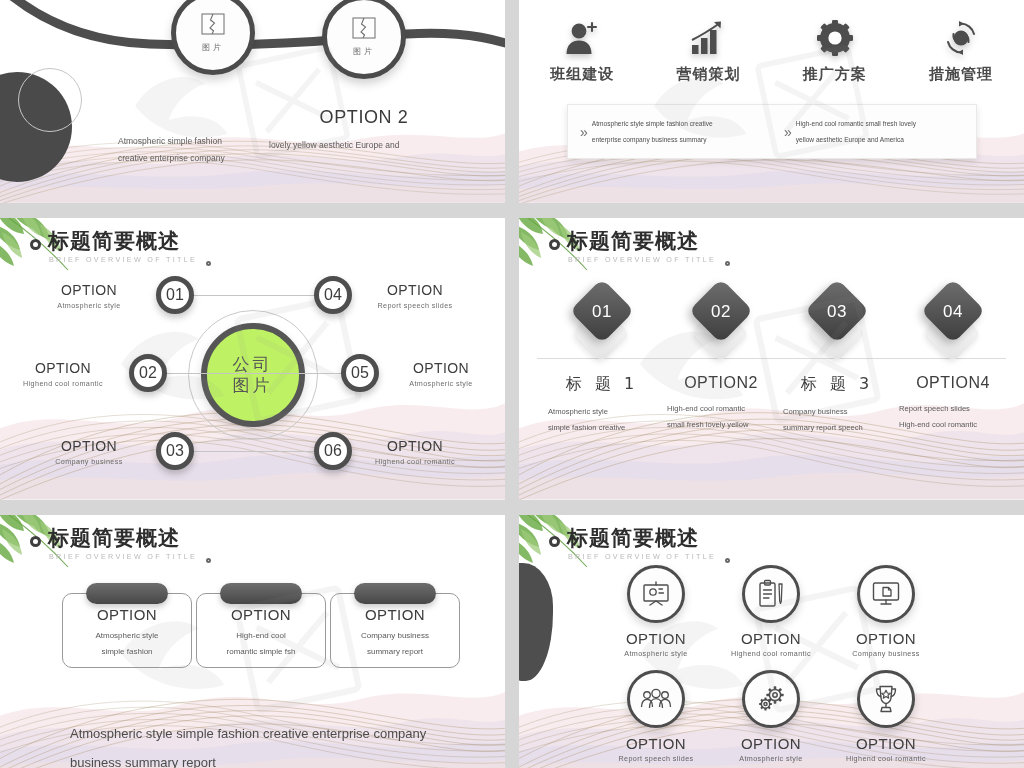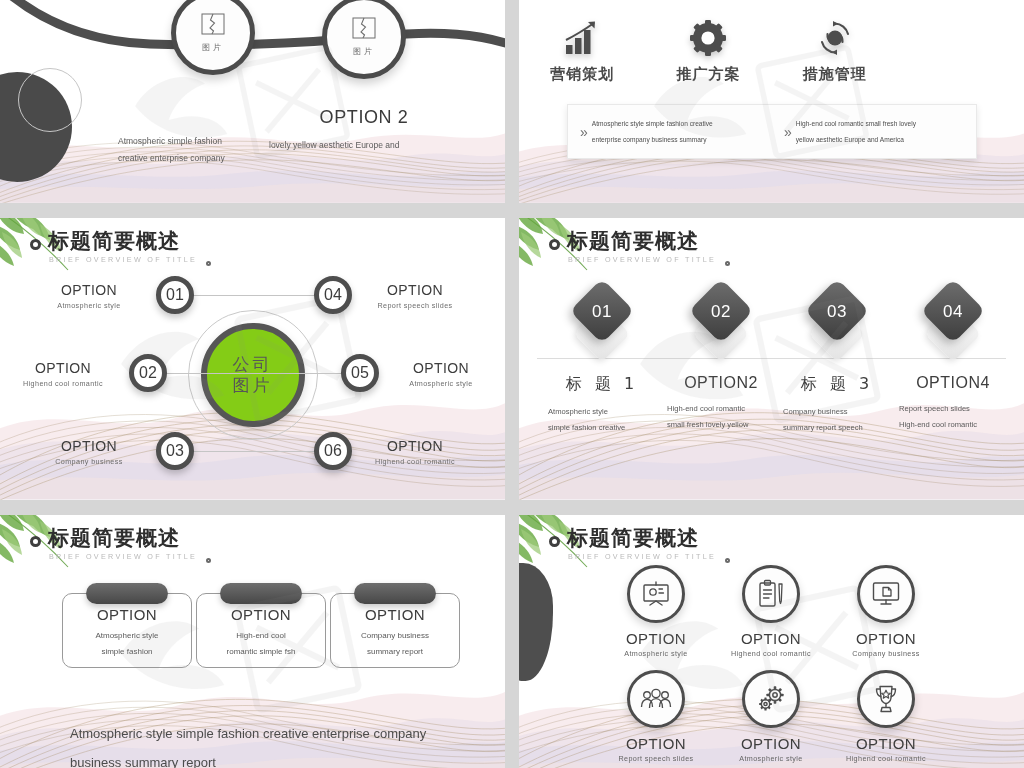--- a/index.html
+++ b/index.html
@@ -122,21 +122,21 @@
   
   .s3-stage{ position:absolute; left:0; top:52px; width:100%; height:210px; }
   .s3-hub{
     position:absolute; left:50%; top:50%; transform:translate(-50%,-50%);
     width:130px;height:130px;border-radius:50%;
     border:1px solid #c9c9c9;
     display:flex;align-items:center;justify-content:center;
   }
   .s3-hub-in{
     width:104px;height:104px;border-radius:50%;
-    border:6px solid #565656; background:#84cc16;
+    border:6px solid #565656; background:#bef264;
     display:flex;flex-direction:column;align-items:center;justify-content:center;
     box-shadow:0 4px 10px rgba(0,0,0,.14);
   }
   .s3-hub-in span{
     font-family:"DejaVu Sans",sans-serif;
     font-size:17px;color:#575757;letter-spacing:3px;line-height:1.25;
   }
   .s3-node{
     position:absolute; width:38px;height:38px;border-radius:50%;
     background:#fff; border:5px solid #4e4e4e;
@@ -327,20 +327,30 @@
         </svg>
       </div>
     <div class="bg-gold">
         <svg>
           <use href="#sym-gold"></use>
         </svg>
       </div>
 
     <div class="s2-icons">
 
+      <div class="s2-cell">
+        <div class="s2-glyph">
+          <svg width="38" height="36" viewBox="0 0 38 36">
+            <circle cx="16" cy="11" r="7.4" fill="#4d4d4d"></circle>
+            <path d="M3.5,34 C3.5,24.5 9,20.5 16,20.5 C23,20.5 28.5,24.5 28.5,34 Z" fill="#4d4d4d"></path>
+            <path d="M29,3 L29,11 M25,7 L33,7" stroke="#4d4d4d" stroke-width="2.1" stroke-linecap="round"></path>
+          </svg>
+        </div>
+        <div class="s2-label">班组建设</div>
+      </div>
 
       <div class="s2-cell">
         <div class="s2-glyph">
           <svg width="36" height="36" viewBox="0 0 36 36">
             <rect x="2" y="25" width="6.5" height="9" fill="#4d4d4d"></rect>
             <rect x="11" y="18" width="6.5" height="16" fill="#4d4d4d"></rect>
             <rect x="20" y="10" width="6.5" height="24" fill="#4d4d4d"></rect>
             <path d="M2,20 C10,16 20,10 30,3" fill="none" stroke="#4d4d4d" stroke-width="2"></path>
             <path d="M24,2 L31,1.5 L30.5,8.5 Z" fill="#4d4d4d"></path>
           </svg>

